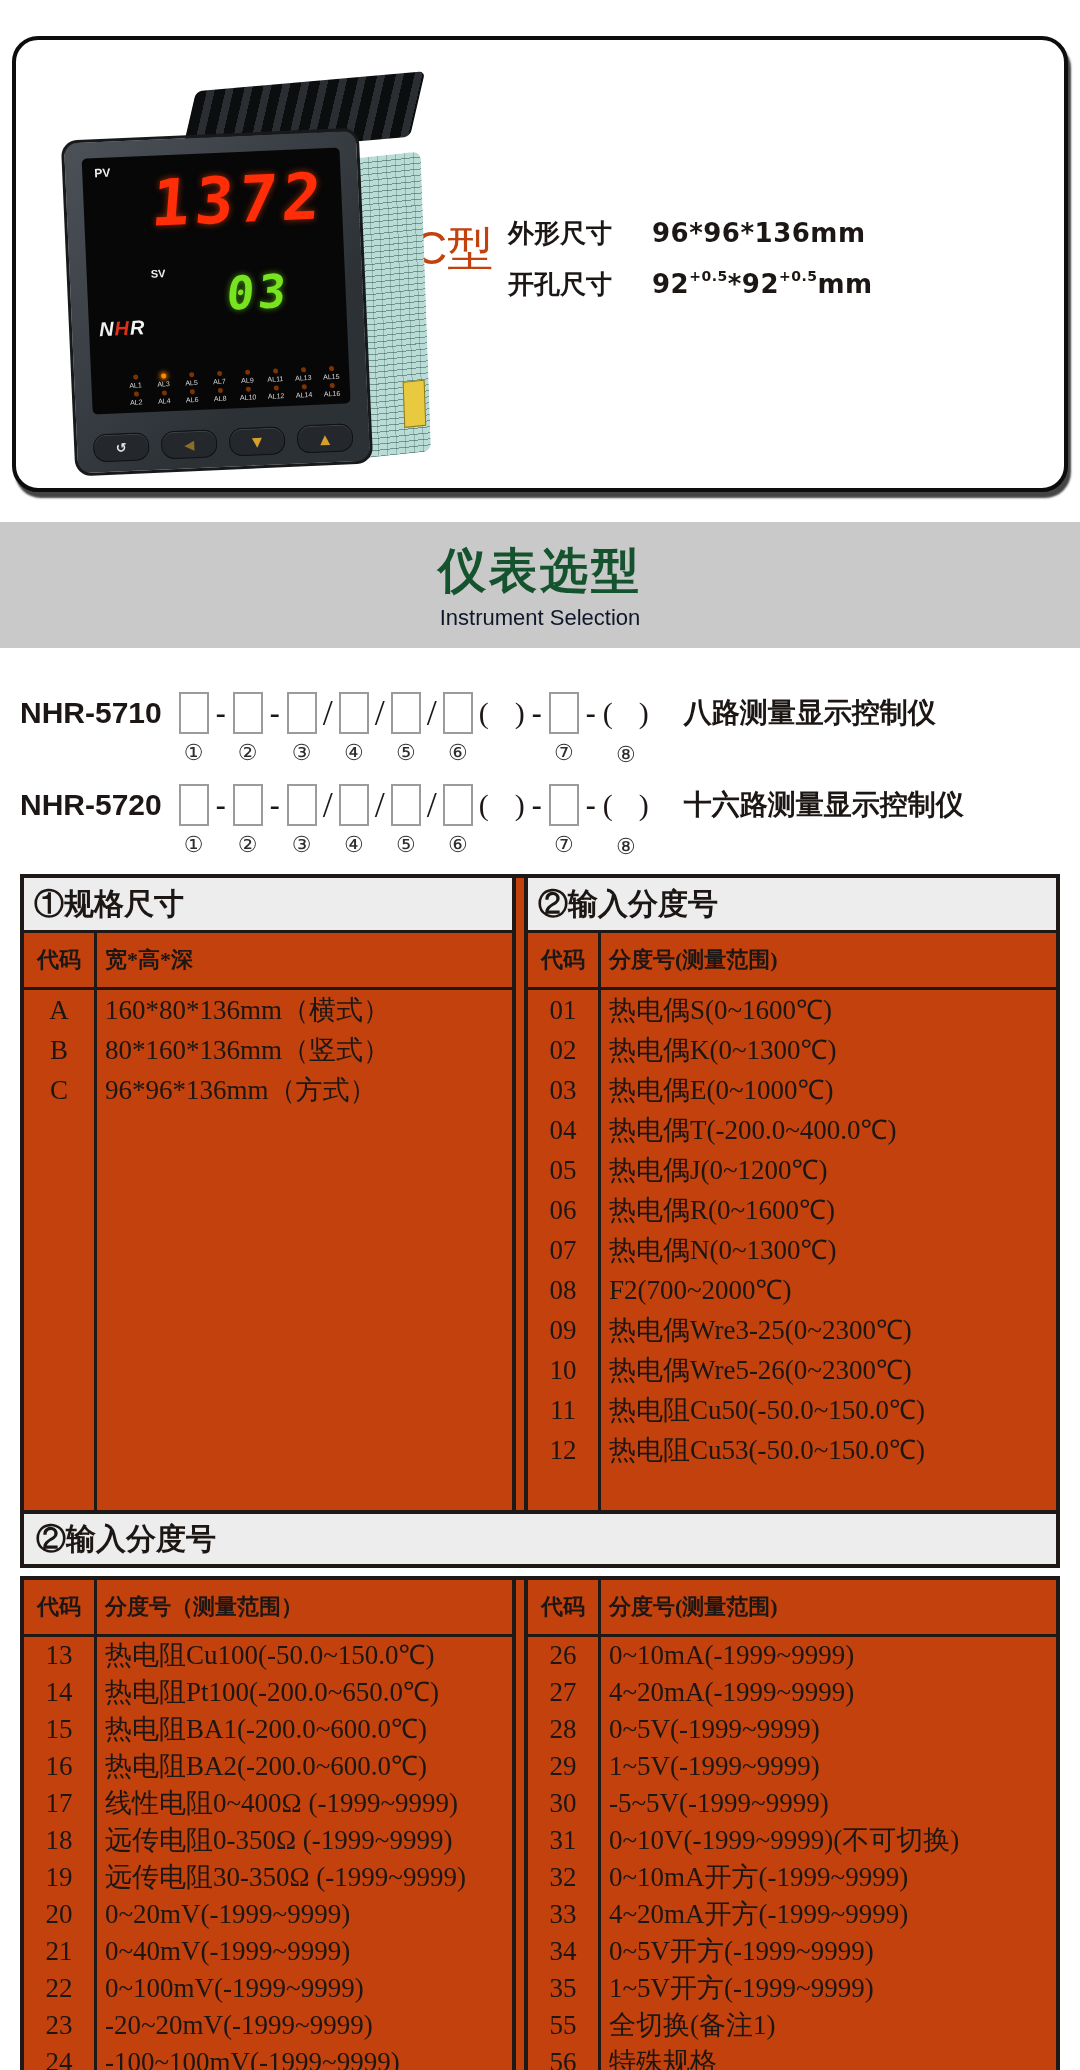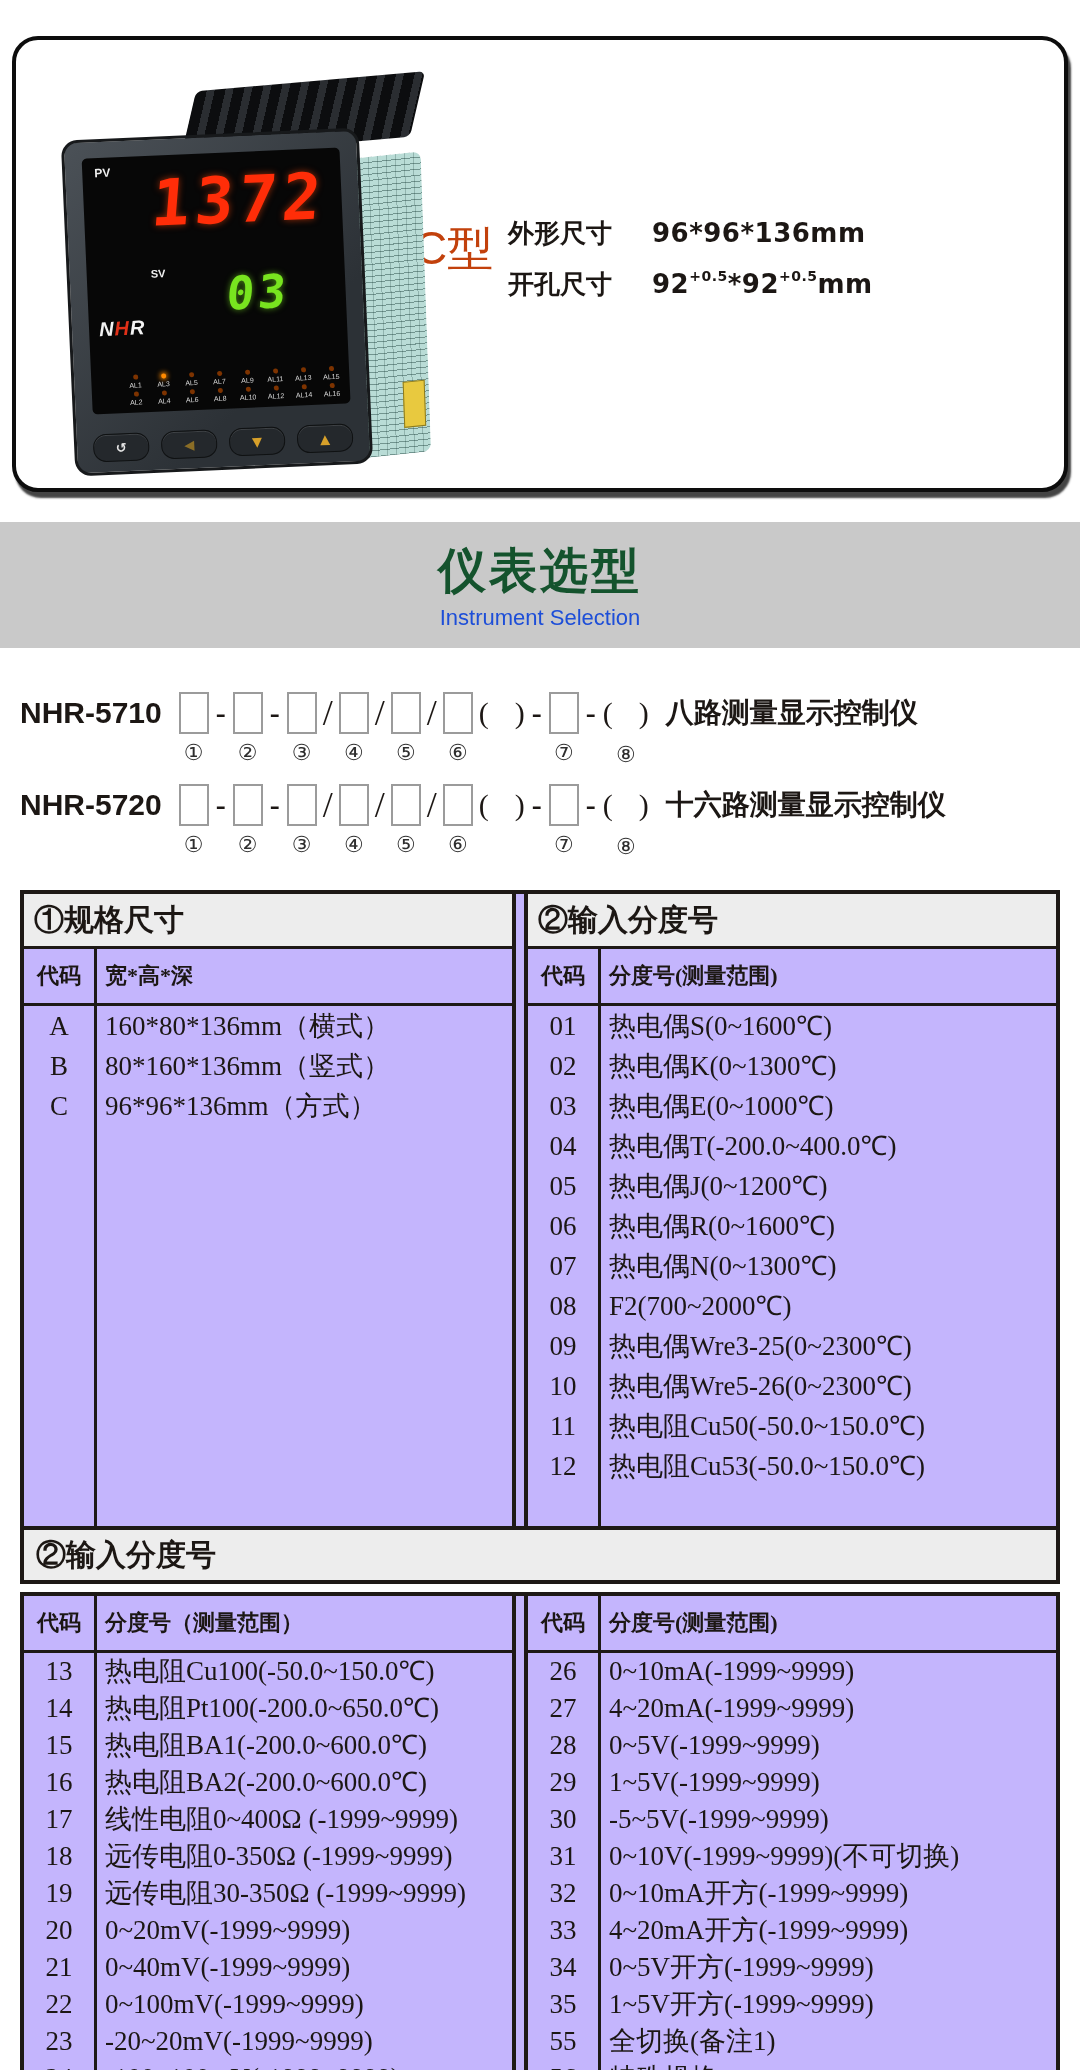--- a/index.html
+++ b/index.html
@@ -57,36 +57,36 @@
   .dims{position:absolute;left:492px;top:176px;}
   .dim-row{display:flex;align-items:baseline;margin-bottom:16px;}
   .dim-label{font:bold 26px "Liberation Sans",sans-serif;width:118px;}
   .dim-value{font:bold 26px "DejaVu Sans",sans-serif;margin-left:26px;letter-spacing:0.5px;}
   .dim-value sup{font-size:14px;position:relative;top:-2px;}
 
   
   .banner{margin-top:30px;height:126px;background:#c9c9c9;display:flex;flex-direction:column;
           align-items:center;justify-content:center;}
   .banner h1{margin:0;font:bold 48px "Liberation Sans",sans-serif;color:#14532d;letter-spacing:3px;}
-  .banner .sub{font:22px "Liberation Sans",sans-serif;color:#1d4ed8;margin-top:2px;}
+  .banner .sub{font:22px "Liberation Sans",sans-serif;color:#0f172a;margin-top:2px;}
 
   
   .ordering{margin:42px 0 0 20px;}
   .model-line{display:flex;align-items:flex-start;margin-bottom:14px;}
   .m-name{font:bold 30px/46px "Liberation Sans",sans-serif;margin-right:14px;white-space:nowrap;}
   .slot{display:flex;flex-direction:column;align-items:center;margin:0 3px;}
   .box{width:30px;height:42px;border:2px solid #9b9b9b;background:#fff;box-sizing:border-box;margin-top:2px;}
   .sepchar{font:bold 30px/46px "Liberation Serif",serif;padding:0 1px;}
   .slashchar{font:normal 36px/46px "Liberation Serif",serif;}
   .paren{display:flex;column-gap:26px;font:30px/46px "Liberation Serif",serif;}
   .num{height:26px;font:22px/26px "Liberation Serif",serif;color:#2e2e2e;margin-top:6px;}
-  .desc{font:bold 28px/46px "Liberation Sans",sans-serif;margin-left:14px;white-space:nowrap;}
+  .desc{font:bold 28px/46px "Liberation Sans",sans-serif;margin-left:32px;white-space:nowrap;}
 
   
-  .tbl{display:flex;margin:30px 20px 0 20px;border:4px solid #1e1916;background:#c4b5fd;}
+  .tbl{display:flex;margin:14px 20px 0 20px;border:4px solid #1e1916;background:#c2410c;}
   .panel{display:flex;flex-direction:column;box-sizing:border-box;}
   .p-left{width:492px;border-right:4px solid #1e1916;margin-right:8px;flex-shrink:0;}
   .p-right{flex:1;border-left:4px solid #1e1916;}
   .t-hdr{background:#ededed;border-bottom:3px solid #1e1916;
          font:bold 30px/52px "Liberation Sans",sans-serif;padding-left:10px;}
   .t-sub{display:flex;border-bottom:3px solid #1e1916;font-weight:bold;font-size:22px;line-height:54px;}
   .t-body{display:flex;flex-direction:column;flex:1;}
   .tbl1 .t-body{min-height:520px;}
   .t-row{display:flex;font-size:27px;line-height:40px;}
   .tbl2 .t-row{line-height:37px;}

